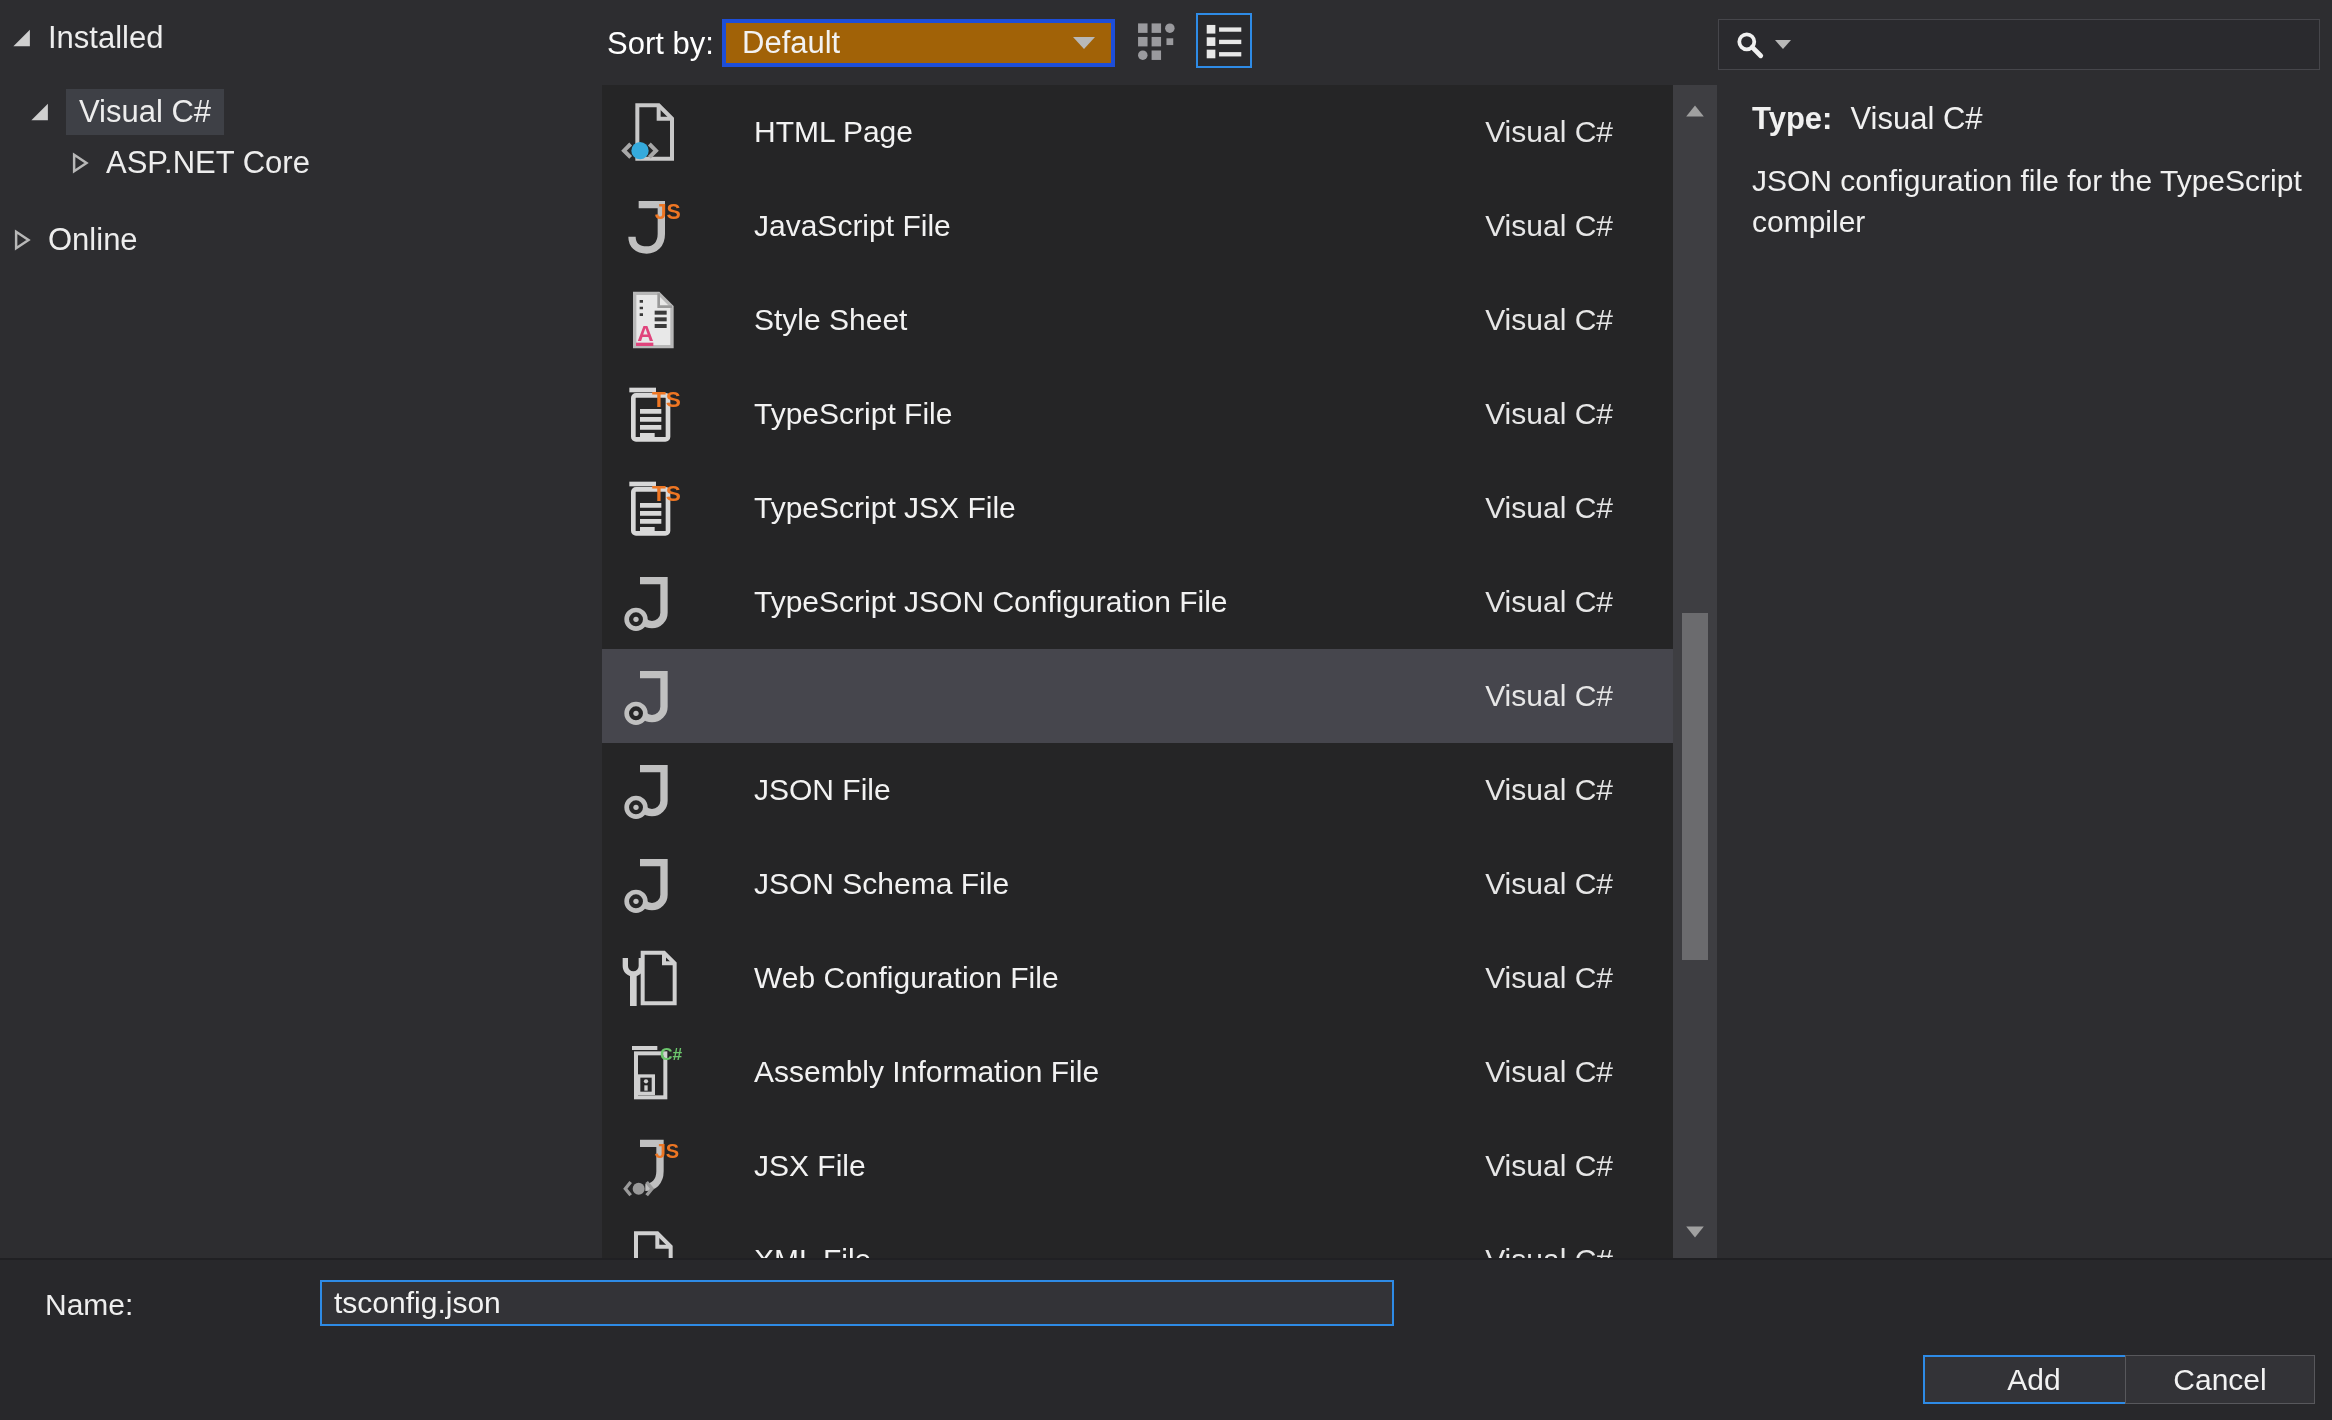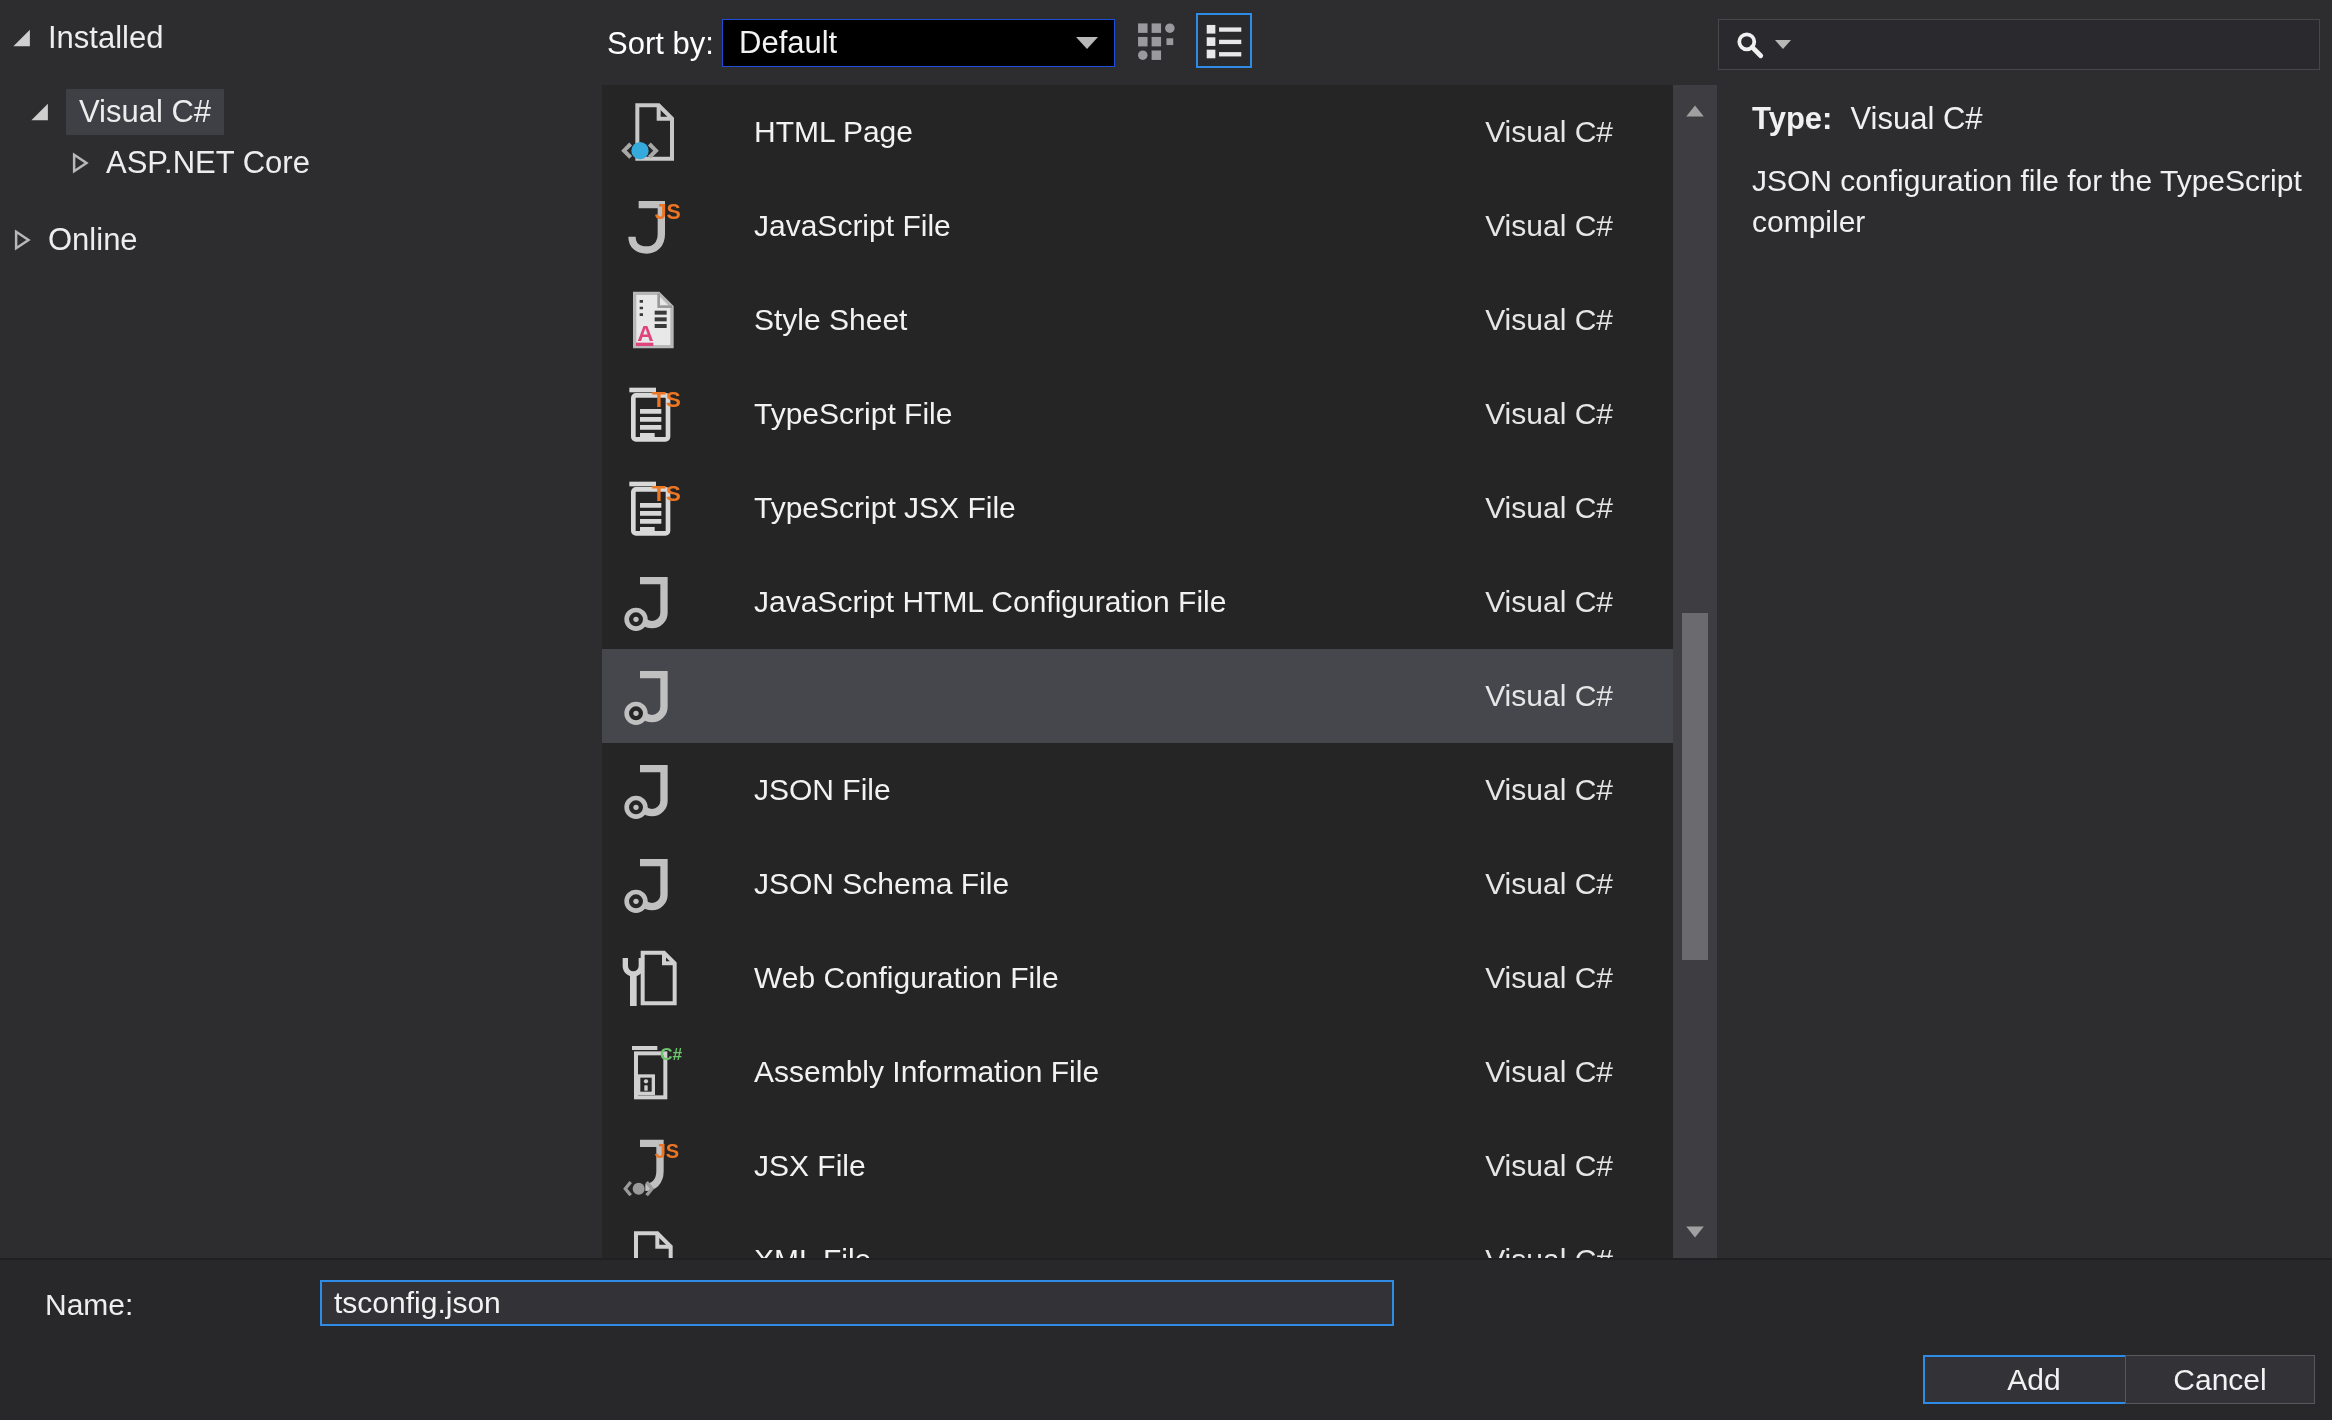--- a/index.html
+++ b/index.html
@@ -14,21 +14,21 @@
 
   
   .tree-row { position:absolute; display:flex; align-items:center; gap:14px; font-size:31px; color:#ededed; cursor:default; }
   .tree-row svg { flex:0 0 auto; }
   .tree-label-sel { background:#3e4046; padding:5px 13px; }
 
   
   .sortby-label { position:absolute; left:607px; top:26px; font-size:31px; color:#ffffff; }
   .dropdown {
     position:absolute; left:722px; top:19px; width:393px; height:48px;
-    background:#000000; border:1px solid #1d4ed8; display:flex; align-items:center;
+    background:#a16207; border:4px solid #1d4ed8; display:flex; align-items:center;
     padding:0 16px; font-size:31px; color:#f2f2f2;
   }
   .dropdown .caret {
     margin-left:auto; width:0; height:0;
     border-left:11px solid transparent; border-right:11px solid transparent;
     border-top:12px solid #b8b8b8;
   }
   .viewmode { position:absolute; display:flex; align-items:center; justify-content:center; }
   .viewmode.grid { left:1132px; top:16px; width:50px; height:50px; }
   .viewmode.list { left:1196px; top:13px; width:56px; height:55px; border:2px solid var(--accent); background:#2a2a2d; }
@@ -262,21 +262,21 @@
     <svg class="tpl-icon">
         <use href="#ts-file-icon"></use>
       </svg>
     <span class="tpl-name">TypeScript JSX File</span>
     <span class="tpl-type">Visual C#</span>
   </div>
     <div class="tpl-row">
     <svg class="tpl-icon">
         <use href="#json-icon"></use>
       </svg>
-    <span class="tpl-name">JavaScript HTML Configuration File</span>
+    <span class="tpl-name">TypeScript JSON Configuration File</span>
     <span class="tpl-type">Visual C#</span>
   </div>
     <div class="tpl-row selected">
     <svg class="tpl-icon">
         <use href="#json-icon"></use>
       </svg>
     <span class="tpl-type">Visual C#</span>
   </div>
     <div class="tpl-row">
     <svg class="tpl-icon">

